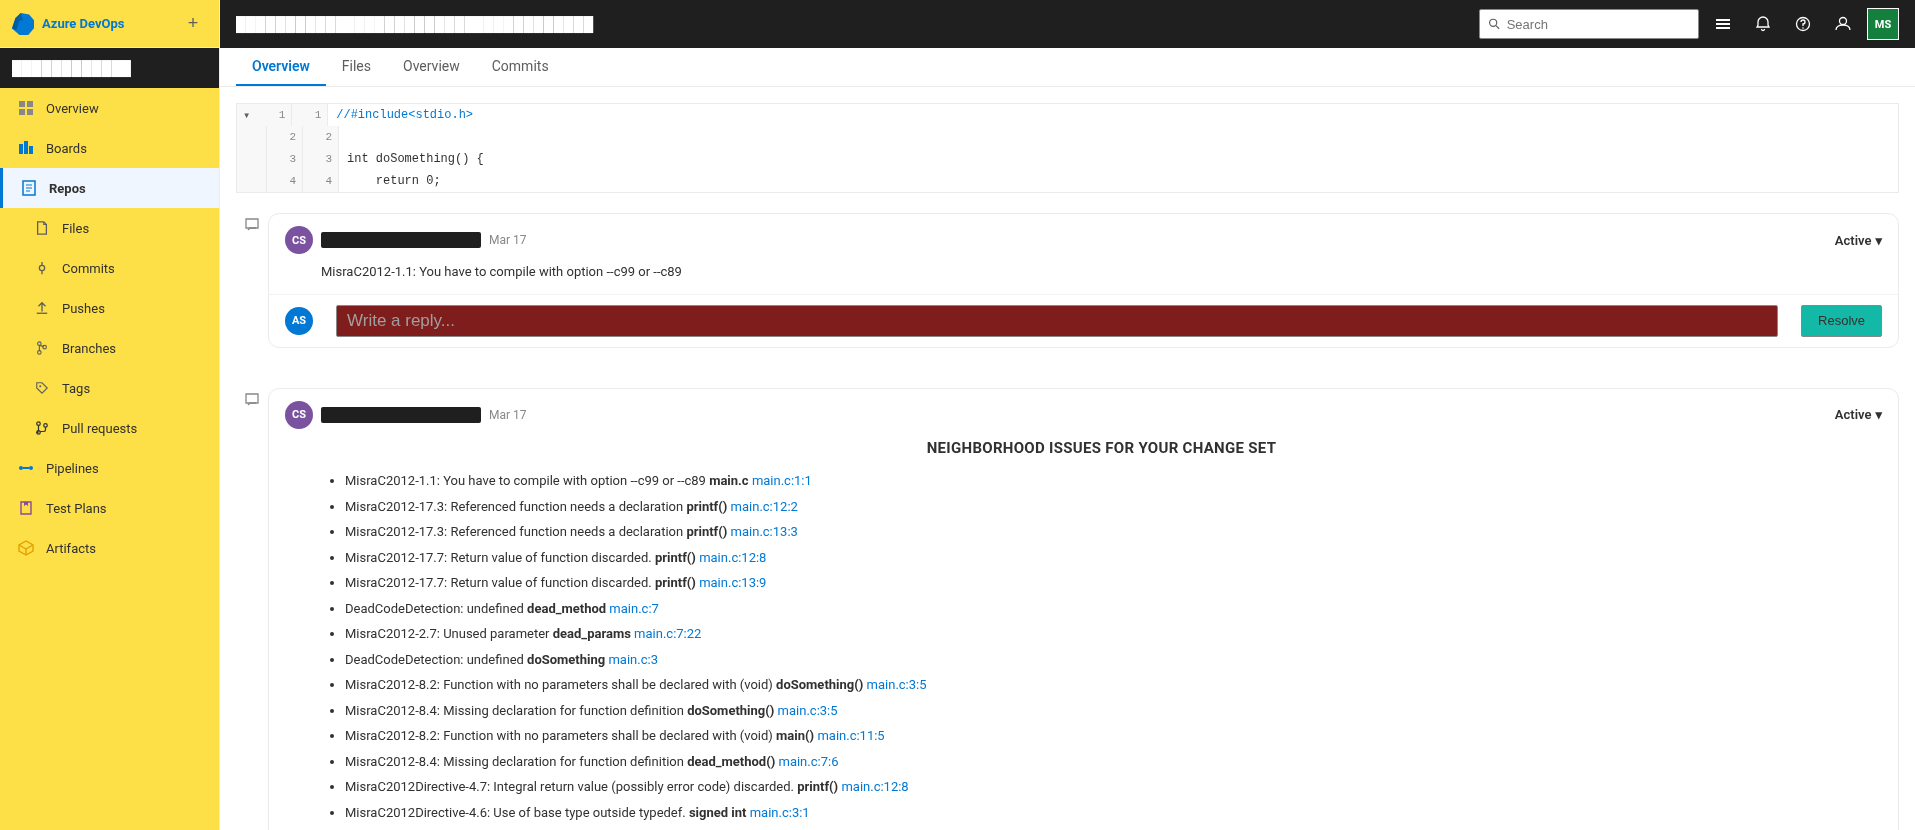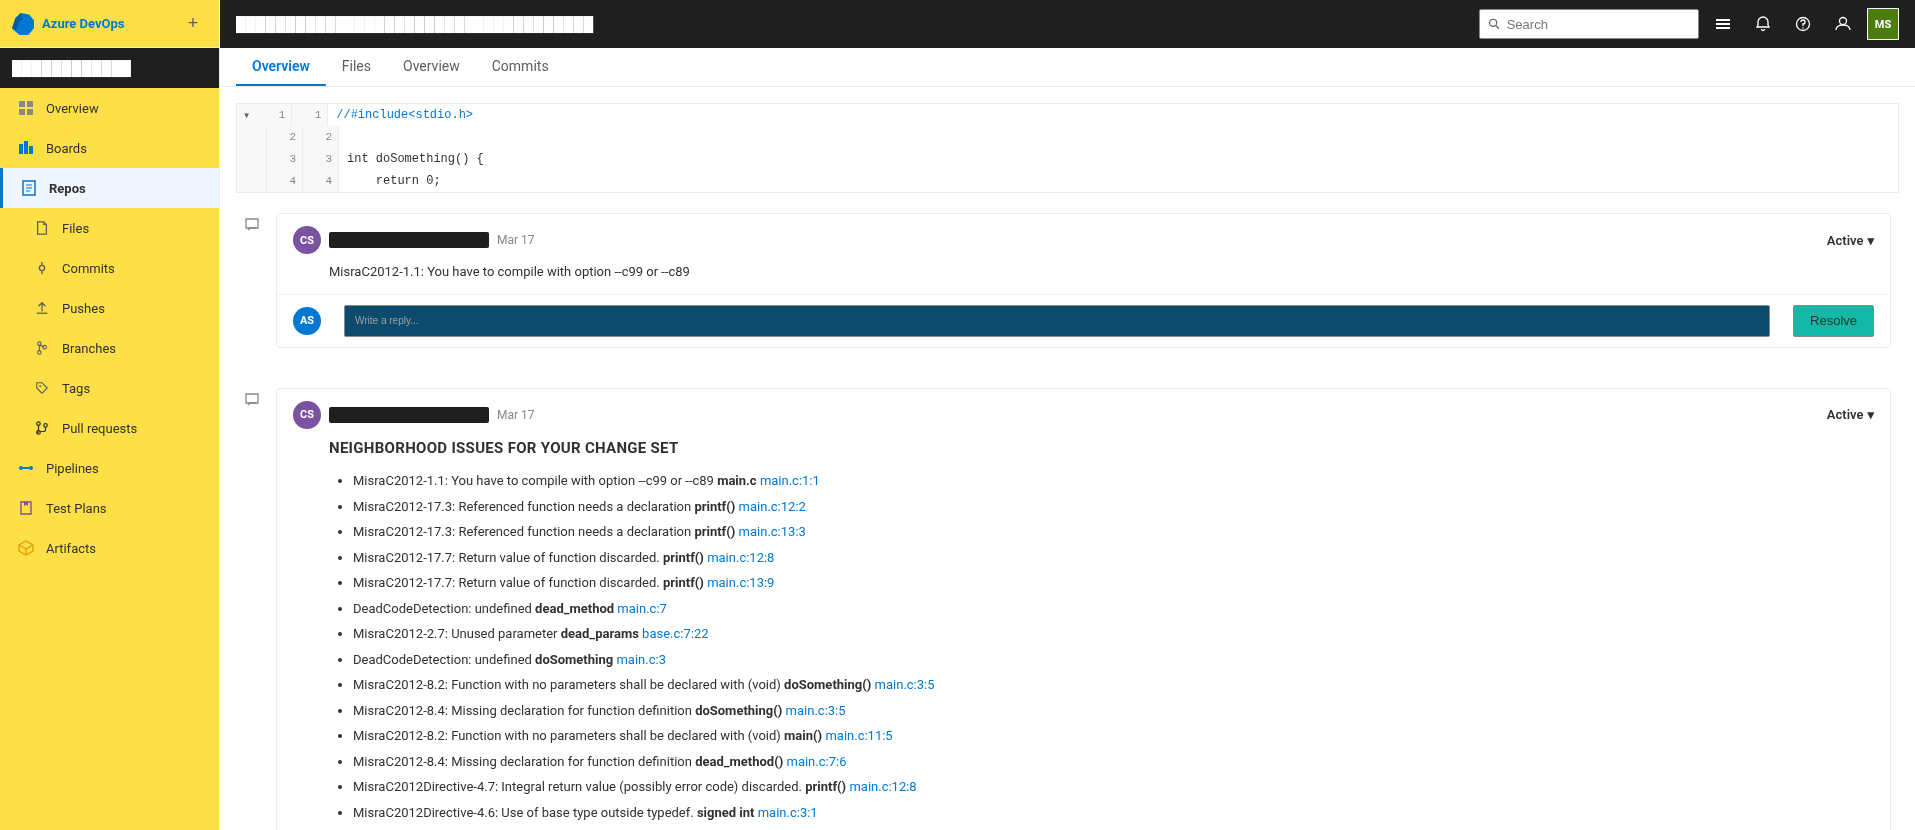--- a/index.html
+++ b/index.html
@@ -42,37 +42,37 @@
 
     
     .diff-block { border: 1px solid #edebe9; margin: 16px 0 8px; font-family: 'Courier New', monospace; font-size: 12px; }
     .diff-row { display: flex; }
     .diff-line-nums { display: flex; background: #f8f8f8; }
     .diff-line-num { width: 36px; padding: 2px 6px; color: #8a8886; text-align: right; border-right: 1px solid #edebe9; user-select: none; font-size: 11px; line-height: 18px; }
     .diff-content { flex: 1; padding: 2px 8px; line-height: 18px; white-space: pre; }
     .diff-expand { display: flex; align-items: center; padding: 2px 6px; background: #f8f8f8; color: #605e5c; cursor: pointer; }
 
     
-    .comment-thread { border: 1px solid #edebe9; margin: 12px 8px; border-radius: 4px; }
+    .comment-thread { border: 1px solid #edebe9; margin: 12px 0; border-radius: 11px; }
     .comment { padding: 12px 16px; border-bottom: 1px solid #f3f2f1; }
     .comment-header { display: flex; align-items: center; gap: 8px; margin-bottom: 8px; }
     .avatar { width: 28px; height: 28px; border-radius: 50%; display: flex; align-items: center; justify-content: center; font-size: 11px; font-weight: 700; color: #fff; flex-shrink: 0; }
     .avatar.cs { background: #7B52A0; }
     .avatar.as { background: #0078d4; }
     .comment-author-redacted { display: inline-block; background: #1f1f1f; width: 160px; height: 16px; border-radius: 2px; }
     .comment-date { font-size: 12px; color: #8a8886; }
     .comment-status { margin-left: auto; display: flex; align-items: center; gap: 4px; font-size: 13px; font-weight: 600; color: #323130; cursor: pointer; }
     .comment-body { font-size: 13px; line-height: 1.5; padding-left: 36px; }
     .reply-area { display: flex; align-items: center; gap: 23px; padding: 10px 16px; }
-    .reply-input { flex: 1; height: 32px; border: 1px solid #8a8886; border-radius: 2px; padding: 0 10px; font-size: 10px; color: #a19f9d; background: #0c4a6e; }
+    .reply-input { flex: 1; height: 32px; border: 1px solid #8a8886; border-radius: 2px; padding: 0 10px; font-size: 17px; color: #a19f9d; background: #7f1d1d; }
     .reply-input::placeholder { color: #a19f9d; }
     .resolve-btn { height: 32px; padding: 0 16px; background: #14b8a6; border: 1px solid #8a8886; border-radius: 2px; font-size: 13px; cursor: pointer; color: #323130; }
 
     
-    .issues-header { font-size: 15px; font-weight: 700; margin-bottom: 12px; text-transform: uppercase; letter-spacing: 0.02em; }
+    .issues-header { font-size: 15px; font-weight: 700; margin-bottom: 12px; text-transform: uppercase; letter-spacing: 0.02em; text-align: center; }
     .issues-list { list-style: disc; padding-left: 24px; }
     .issues-list li { margin-bottom: 6px; font-size: 13px; line-height: 1.5; }
     .issues-list a { color: #0078d4; text-decoration: none; }
     .issues-list strong { font-weight: 700; }
 
     
     .comment-icon-col { width: 32px; display: flex; align-items: flex-start; justify-content: center; padding-top: 16px; color: #8a8886; }
 
     .thread-container { display: flex; margin: 8px 0 16px; }
     .thread-main { flex: 1; }
@@ -250,21 +250,21 @@
             <path d="M6 6a2 2 0 1 1 2 2v2" fill="none" stroke="#fff" stroke-width="1.3"></path>
             <circle cx="8" cy="12" r="0.8" fill="#fff"></circle>
           </svg>
       </button>
       <button class="topbar-icon-btn">
         <svg width="16" height="16" viewBox="0 0 16 16">
             <circle cx="8" cy="5" r="3.5" fill="none" stroke="#fff" stroke-width="1.3"></circle>
             <path d="M1 14c0-3 3-5 7-5s7 2 7 5" fill="none" stroke="#fff" stroke-width="1.3"></path>
           </svg>
       </button>
-      <div style="width:32px;height:32px;background:#4d7c0f;border:1px solid #fff;display:flex;align-items:center;justify-content:center;color:#fff;font-size:11px;font-weight:700;">MS</div>
+      <div style="width:32px;height:32px;background:#15803d;border:1px solid #fff;display:flex;align-items:center;justify-content:center;color:#fff;font-size:11px;font-weight:700;">MS</div>
     </div>
   </div>
 
   <div class="tabs">
     <div class="tab active">Overview</div>
     <div class="tab">Files</div>
     <div class="tab">Overview</div>
     <div class="tab">Commits</div>
   </div>
 
@@ -359,21 +359,21 @@
               </div>
               <div class="comment-body">
                 <div class="issues-header">NEIGHBORHOOD ISSUES FOR YOUR CHANGE SET</div>
                 <ul class="issues-list" id="issues-list-el">
                     <li>MisraC2012-1.1: You have to compile with option --c99 or --c89 <strong>main.c</strong> <a href="#main-c-1-1">main.c:1:1</a></li>
                     <li>MisraC2012-17.3: Referenced function needs a declaration <strong>printf()</strong> <a href="#main-c-12-2">main.c:12:2</a></li>
                     <li>MisraC2012-17.3: Referenced function needs a declaration <strong>printf()</strong> <a href="#main-c-13-3">main.c:13:3</a></li>
                     <li>MisraC2012-17.7: Return value of function discarded. <strong>printf()</strong> <a href="#main-c-12-8">main.c:12:8</a></li>
                     <li>MisraC2012-17.7: Return value of function discarded. <strong>printf()</strong> <a href="#main-c-13-9">main.c:13:9</a></li>
                     <li>DeadCodeDetection: undefined <strong>dead_method</strong> <a href="#main-c-7">main.c:7</a></li>
-                    <li>MisraC2012-2.7: Unused parameter <strong>dead_params</strong> <a href="#main-c-7-22">base.c:7:22</a></li>
+                    <li>MisraC2012-2.7: Unused parameter <strong>dead_params</strong> <a href="#main-c-7-22">main.c:7:22</a></li>
                     <li>DeadCodeDetection: undefined <strong>doSomething</strong> <a href="#main-c-3">main.c:3</a></li>
                     <li>MisraC2012-8.2: Function with no parameters shall be declared with (void) <strong>doSomething()</strong> <a href="#main-c-3-5">main.c:3:5</a></li>
                     <li>MisraC2012-8.4: Missing declaration for function definition <strong>doSomething()</strong> <a href="#main-c-3-5b">main.c:3:5</a></li>
                     <li>MisraC2012-8.2: Function with no parameters shall be declared with (void) <strong>main()</strong> <a href="#main-c-11-5">main.c:11:5</a></li>
                     <li>MisraC2012-8.4: Missing declaration for function definition <strong>dead_method()</strong> <a href="#main-c-7-6">main.c:7:6</a></li>
                     <li>MisraC2012Directive-4.7: Integral return value (possibly error code) discarded. <strong>printf()</strong> <a href="#main-c-12-8b">main.c:12:8</a></li>
                     <li>MisraC2012Directive-4.6: Use of base type outside typedef. <strong>signed int</strong> <a href="#main-c-3-1">main.c:3:1</a></li>
                     <li>MisraC2012Directive-4.7: Integral return value (possibly error code) discarded.  </li>
                   </ul>
               </div>

